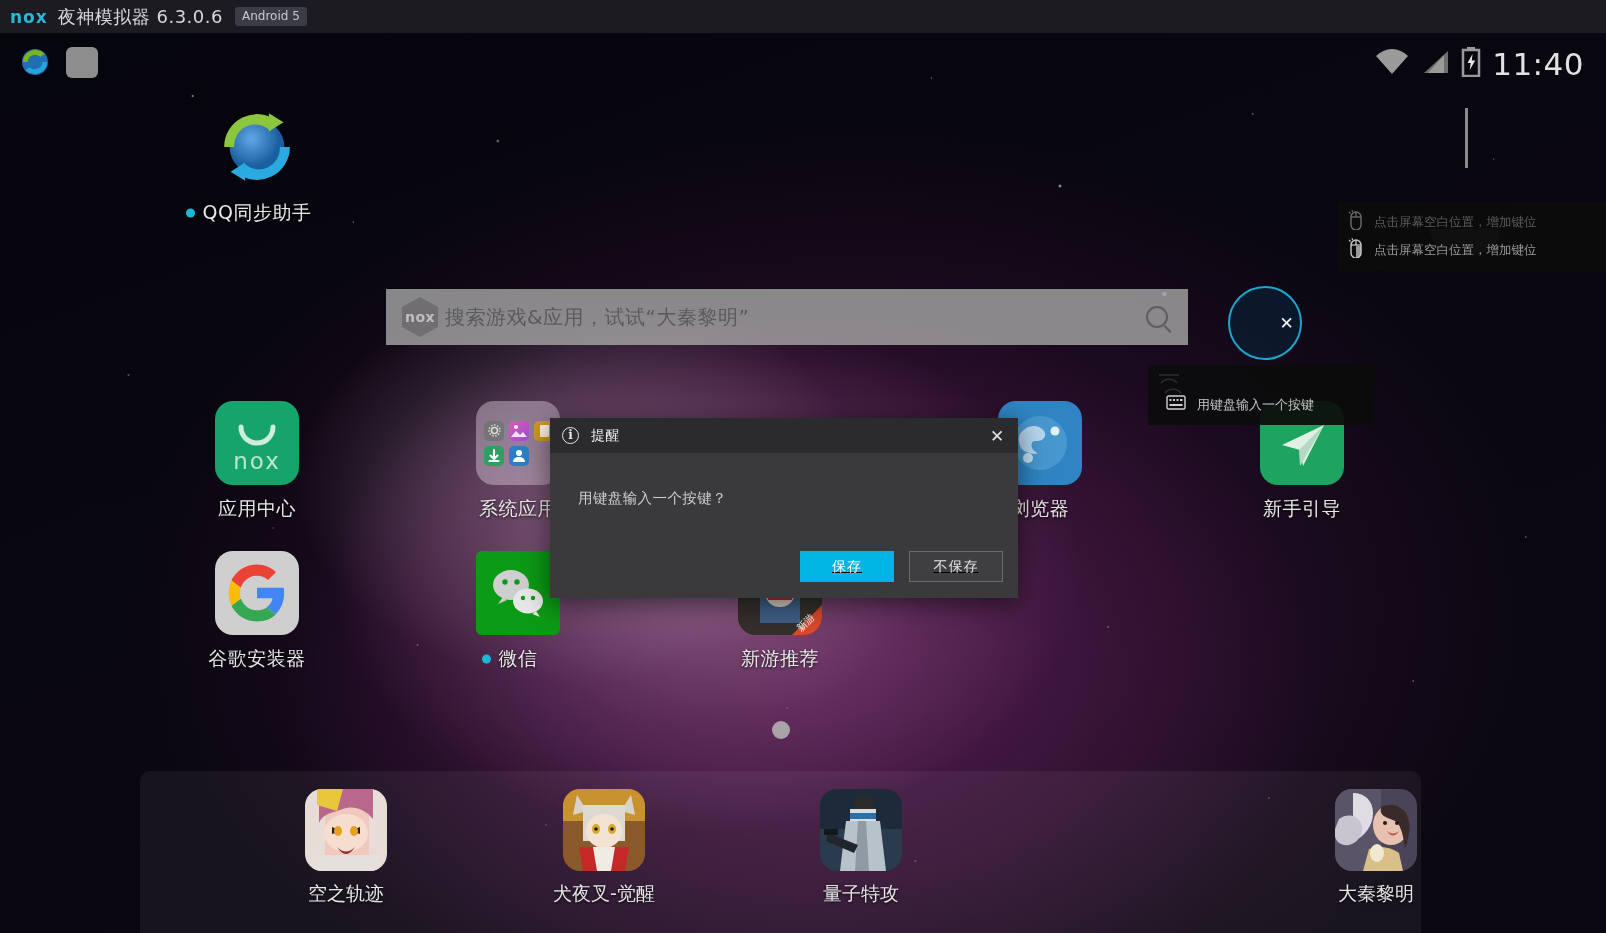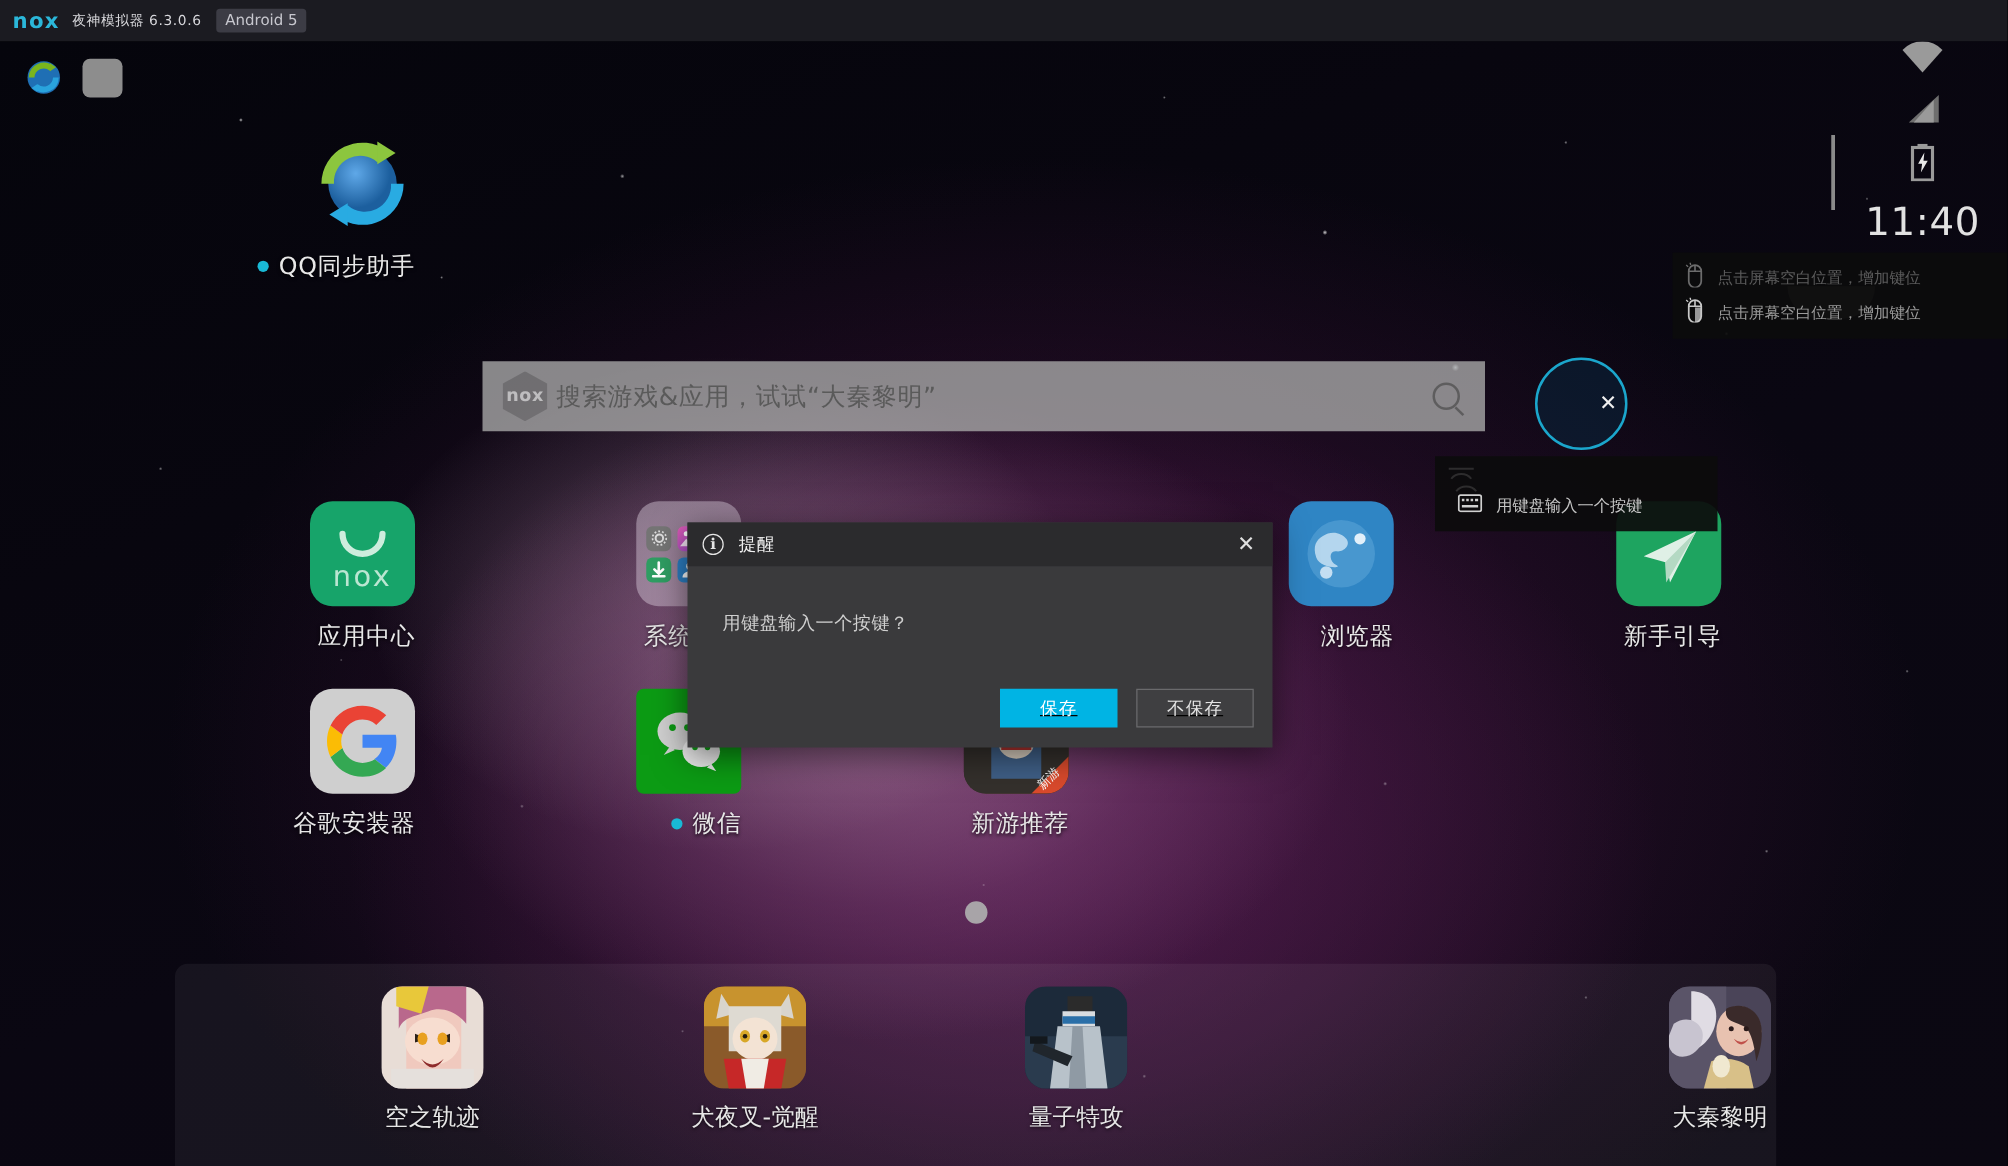--- a/index.html
+++ b/index.html
@@ -18,21 +18,21 @@
     padding-left: 10px;
     z-index: 60;
   }
   .nox-logo {
     font-family: "DejaVu Sans", sans-serif;
     font-size: 17px; letter-spacing: 1px;
     color: #2bb7d9; font-weight: 700;
     margin-right: 10px;
   }
   #app-title {
-    color: #d8d8dc; font-size: 11px; letter-spacing: .5px;
+    color: #d8d8dc; font-size: 18px; letter-spacing: .5px;
   }
   #android-badge {
     margin-left: 12px;
     background: #3c3c45; color: #c8c8cf;
     font-size: 12px; padding: 2px 7px 3px; border-radius: 3px;
   }
 
   
   #screen {
     position: absolute; top: 33px; left: 0;
@@ -72,30 +72,29 @@
       radial-gradient(1.3px 1.3px at 79% 85%, rgba(255,255,255,.4), transparent);
     pointer-events:none;
   }
 
   
   #statusbar {
     position: absolute; top: 0; right: 0; height: 62px;
     display: flex; align-items: center; gap: 11px;
     padding-right: 22px;
     z-index: 20;
-    flex-direction: column;
   }
   #clock { color: #e2e2e2; font-size: 31px; letter-spacing: .5px; }
   .sb-ico { display:block; }
 
   
   .icon-cell {
     position: absolute;
     width: 150px;
-    display: flex; flex-direction: column; align-items: flex-end;
+    display: flex; flex-direction: column; align-items: center;
     z-index: 10;
   }
   .icon-art {
     width: 84px; height: 84px; border-radius: 18px;
     position: relative; overflow: hidden;
     display:flex; align-items:center; justify-content:center;
   }
   .icon-label {
     margin-top: 11px;
     color: #e8e8e8; font-size: 19px; letter-spacing: .5px;

